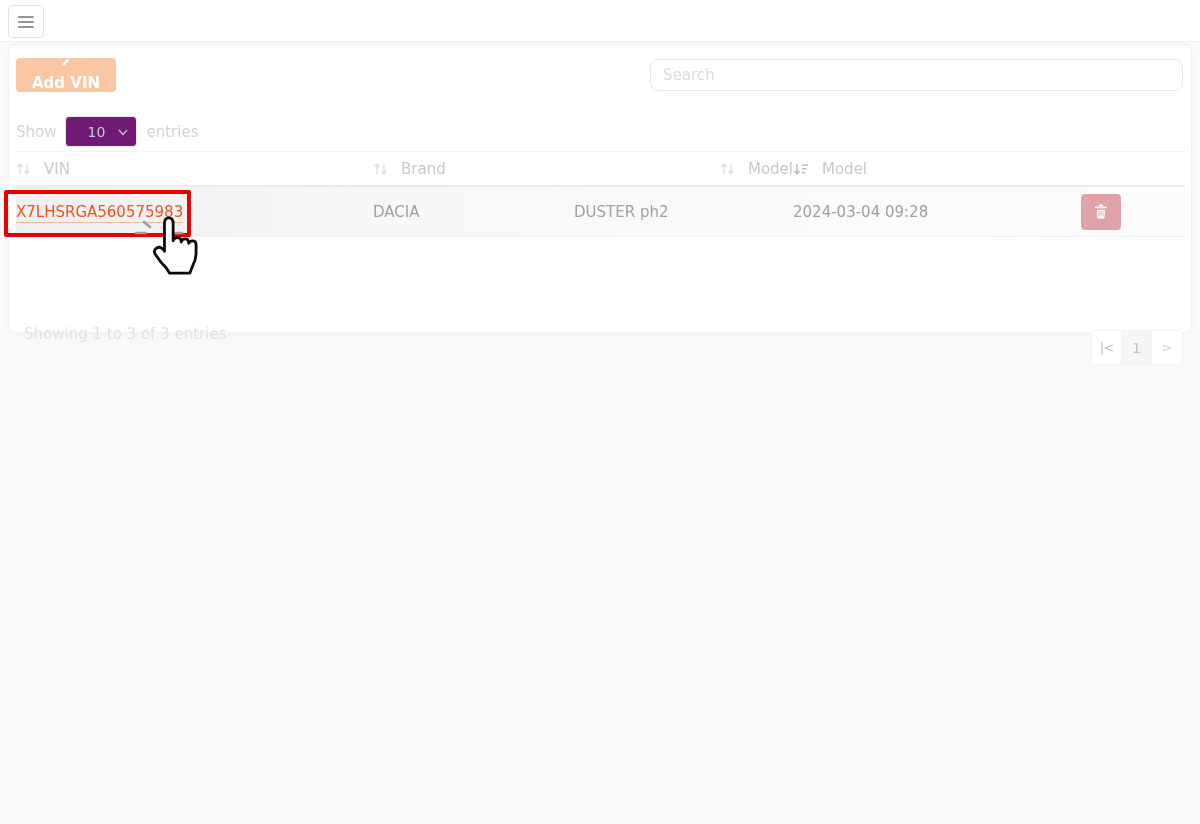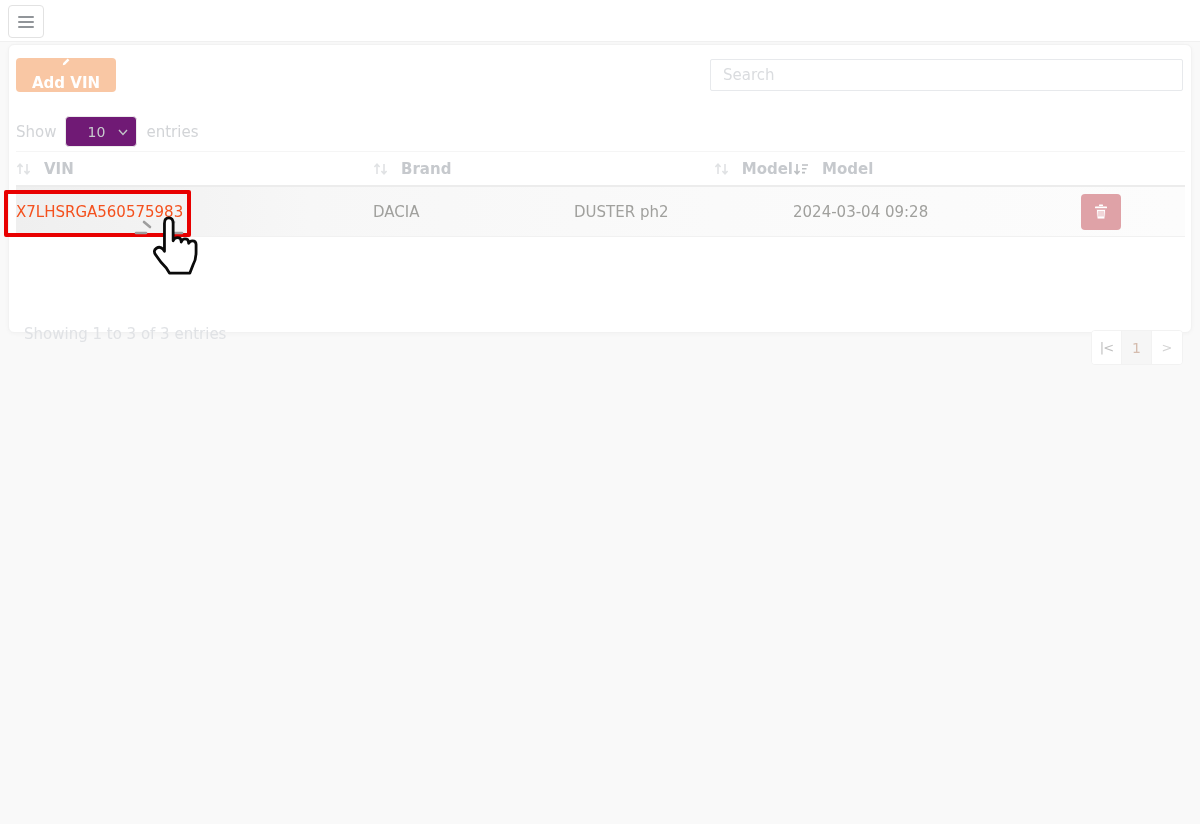--- a/index.html
+++ b/index.html
@@ -9,38 +9,38 @@
   
   .topbar { position:absolute; left:0; top:0; width:1200px; height:42px; background:#ffffff; border-bottom:1px solid #f0f0f0; }
   .menu-btn { position:absolute; left:8px; top:5px; width:36px; height:33px; background:#fff; border:1px solid #e2e2e2; border-radius:4px; display:flex; flex-direction:column; justify-content:center; align-items:center; gap:3px; cursor:pointer; }
   .menu-btn i { display:block; width:16px; height:2px; background:#919599; border-radius:1px; }
 
   
   .card { position:absolute; left:8px; top:44px; width:1184px; height:289px; background:#ffffff; border:1px solid #f2f2f2; border-radius:6px; box-shadow:0 1px 4px rgba(0,0,0,0.03); }
 
   .btn-add { position:absolute; left:7px; top:13px; height:34px; padding:0 16px; background:#f9c7a4; border:none; border-radius:4px; color:#ffffff; font-size:15px; font-weight:600; display:flex; align-items:center; gap:8px; cursor:pointer; font-family:inherit;flex-direction:column; }
 
-  .search { position:absolute; right:8px; top:14px; width:473px; height:32px; border:1px solid #e7e9ec; border-radius:2px; padding:0 12px; font-size:15px; color:#9aa0a6; background:#fff; font-family:inherit; }
+  .search { position:absolute; right:8px; top:14px; width:533px; height:32px; border:1px solid #e7e9ec; border-radius:8px; padding:0 12px; font-size:15px; color:#9aa0a6; background:#fff; font-family:inherit; }
   .search::placeholder { color:#dadcdf; }
 
   .length-row { position:absolute; left:7px; top:71px; height:31px; display:flex; align-items:center; gap:9px; font-size:15px; color:#d2d4d7; }
   .length-select { position:relative; width:72px; height:31px; border:1px solid #ececec; border-radius:4px; background:#701a75; display:flex; align-items:center; cursor:pointer; }
   .length-select .val { flex:1; text-align:center; font-size:14px; color:#c8cbce; padding-right:10px; }
   .length-select svg { position:absolute; right:8px; top:12px; }
 
   
   .tbl { position:absolute; left:7px; top:106px; width:1169px; }
   .thead { display:flex; height:36px; align-items:center; border-top:1px solid #f5f5f5; border-bottom:2px solid #ececec; }
-  .th { display:flex; align-items:center; gap:13px; font-size:15px; font-weight:700; color:#c6c9cd; cursor:pointer; }
+  .th { display:flex; align-items:center; gap:13px; font-size:15px; font-weight:400; color:#c6c9cd; cursor:pointer; }
   .c1 { width:357px; } .c2 { width:201px; } .c3 { width:219px;justify-content:flex-end; } .c4 { width:288px; } .c5 { width:104px; }
 
   .row { display:flex; align-items:center; font-size:15px; }
   .row1 { height:50px; background:linear-gradient(90deg,#efefef 0%,#f7f7f7 25%,#fafafa 60%,#fcfcfc 100%); color:#a0a09d; border-bottom:1px solid #f1f1f1; }
   .row2 { height:45px; background:#ffffff; color:#cccfcb; border-bottom:1px solid #f4f4f4; }
-  .vin-link { text-underline-offset:5px; cursor:pointer;margin-top:27px; }
+  .vin-link { text-decoration:underline; text-underline-offset:5px; cursor:pointer;margin-top:27px; }
   .row1 .vin-link { color:#f4511e; text-decoration-color:#f6bb92; }
   .row2 .vin-link { color:#f7c8a8; text-decoration-color:#fbe3d2; }
   .del-btn { width:40px; height:36px; border:none; border-radius:4px; display:flex; align-items:center; justify-content:center; cursor:pointer; }
   .row1 .del-btn { background:#dfa2a7; }
   .row2 .del-btn { background:#dfa3a8; }
 
   
   .info { position:absolute; left:15px; top:280px; font-size:15px; color:#e0e2e5; }
   .pager { position:absolute; right:8px; top:285px; display:flex; border:1px solid #f2f2f2; border-radius:4px; overflow:hidden; background:#fff; }
   .page-btn { width:30px; height:33px; display:flex; align-items:center; justify-content:center; font-size:13px; color:#d4d4d4; background:#fff; border:none; border-right:1px solid #f2f2f2; cursor:pointer; font-family:inherit; }

